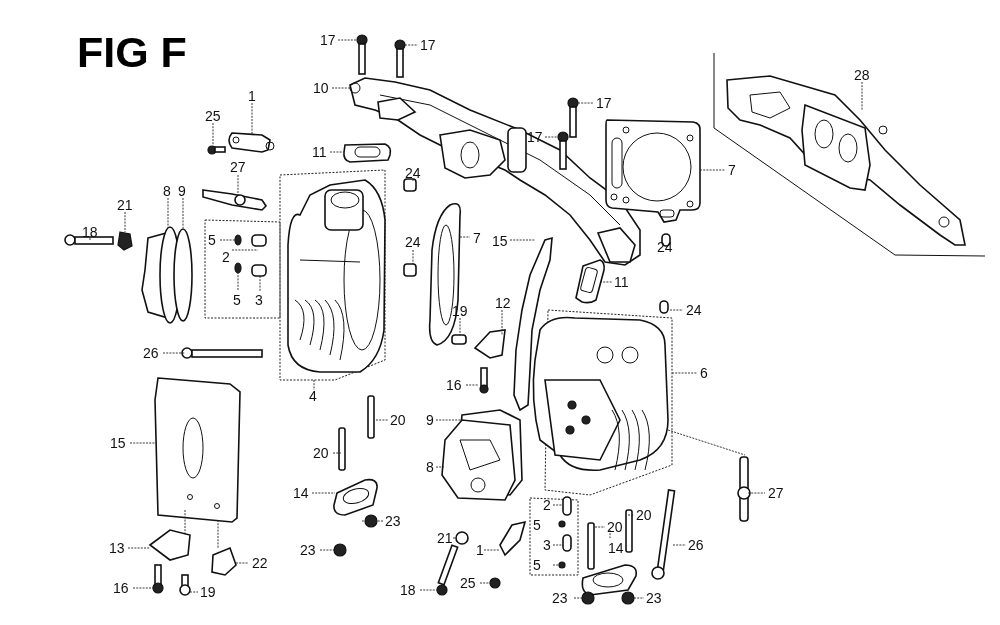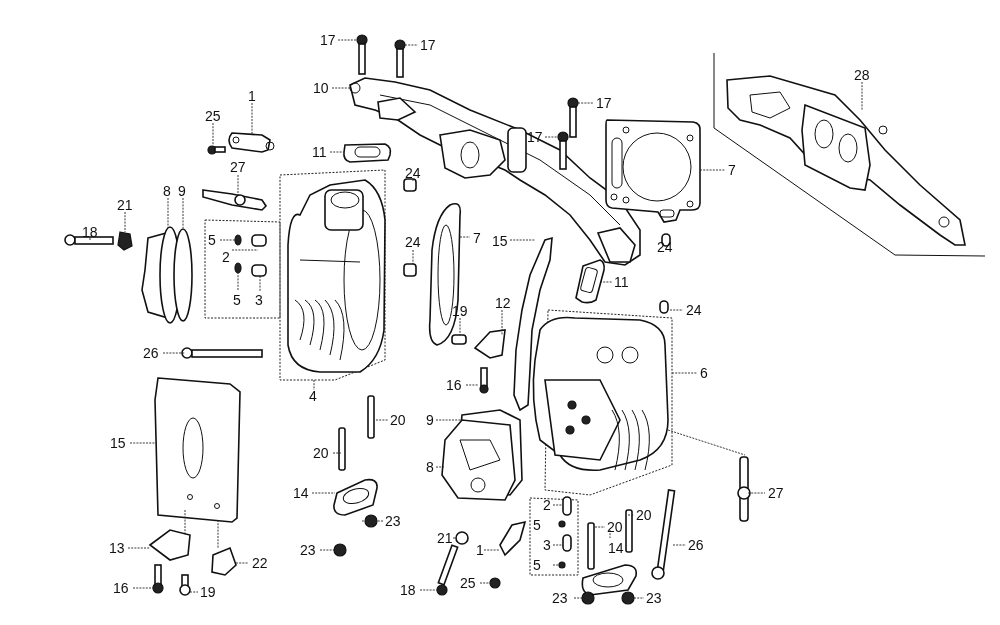--- a/index.html
+++ b/index.html
@@ -11,20 +11,21 @@
   .part-dark { fill: #222; stroke: #111; stroke-width: 1.2; }
   .thin { fill: none; stroke: #111; stroke-width: 1; }
   .lead { stroke: #222; stroke-width: 0.9; stroke-dasharray: 2 1.2; fill: none; }
   .box { stroke: #222; stroke-width: 1; stroke-dasharray: 2 1.5; fill: none; }
   .hatch { fill: none; stroke: #111; stroke-width: 1; }
 </style>
 </head>
 <body>
 
 <div id="stage">
+  <div class="fig-title">FIG F</div>
 
   <svg width="1000" height="625" viewBox="0 0 1000 625" style="position:absolute;left:0;top:0;">
 
     <g>
       <path class="part" d="M350,85 L365,78 L395,82 L430,90 L470,110 L520,130 L560,150 L590,178 L620,200 L640,230 L640,255 L625,265 L605,262 L590,240 L570,215 L545,195 L520,180 L505,170 L480,160 L450,150 L420,135 L395,118 L375,110 L355,105 Z"></path>
       <path class="thin" d="M380,95 L430,105 L480,130 L540,160 L590,195 L620,225"></path>
       <path class="part" d="M440,135 L470,130 L500,140 L505,160 L490,175 L465,178 L445,168 Z"></path>
       <ellipse class="thin" cx="470" cy="155" rx="9" ry="13"></ellipse>
       <rect class="part" x="508" y="128" width="18" height="44" rx="5"></rect>
       <path class="part" d="M378,102 L400,98 L415,112 L398,120 L380,118 Z"></path>

